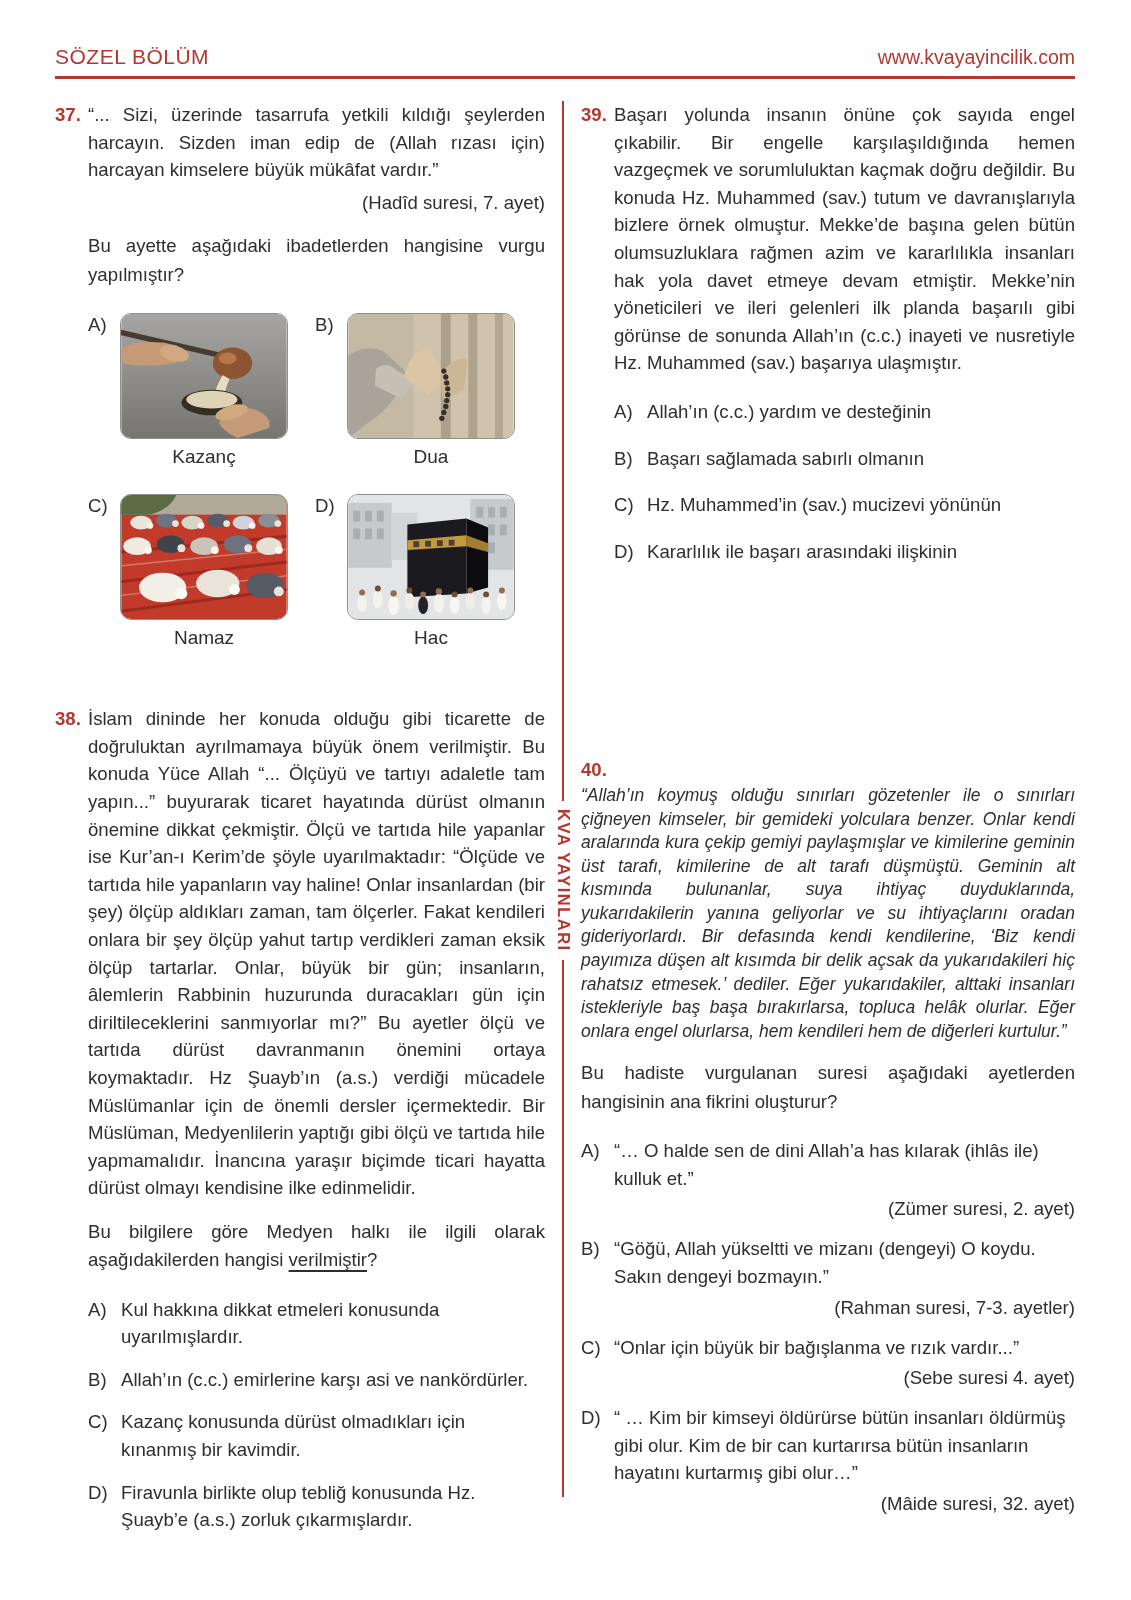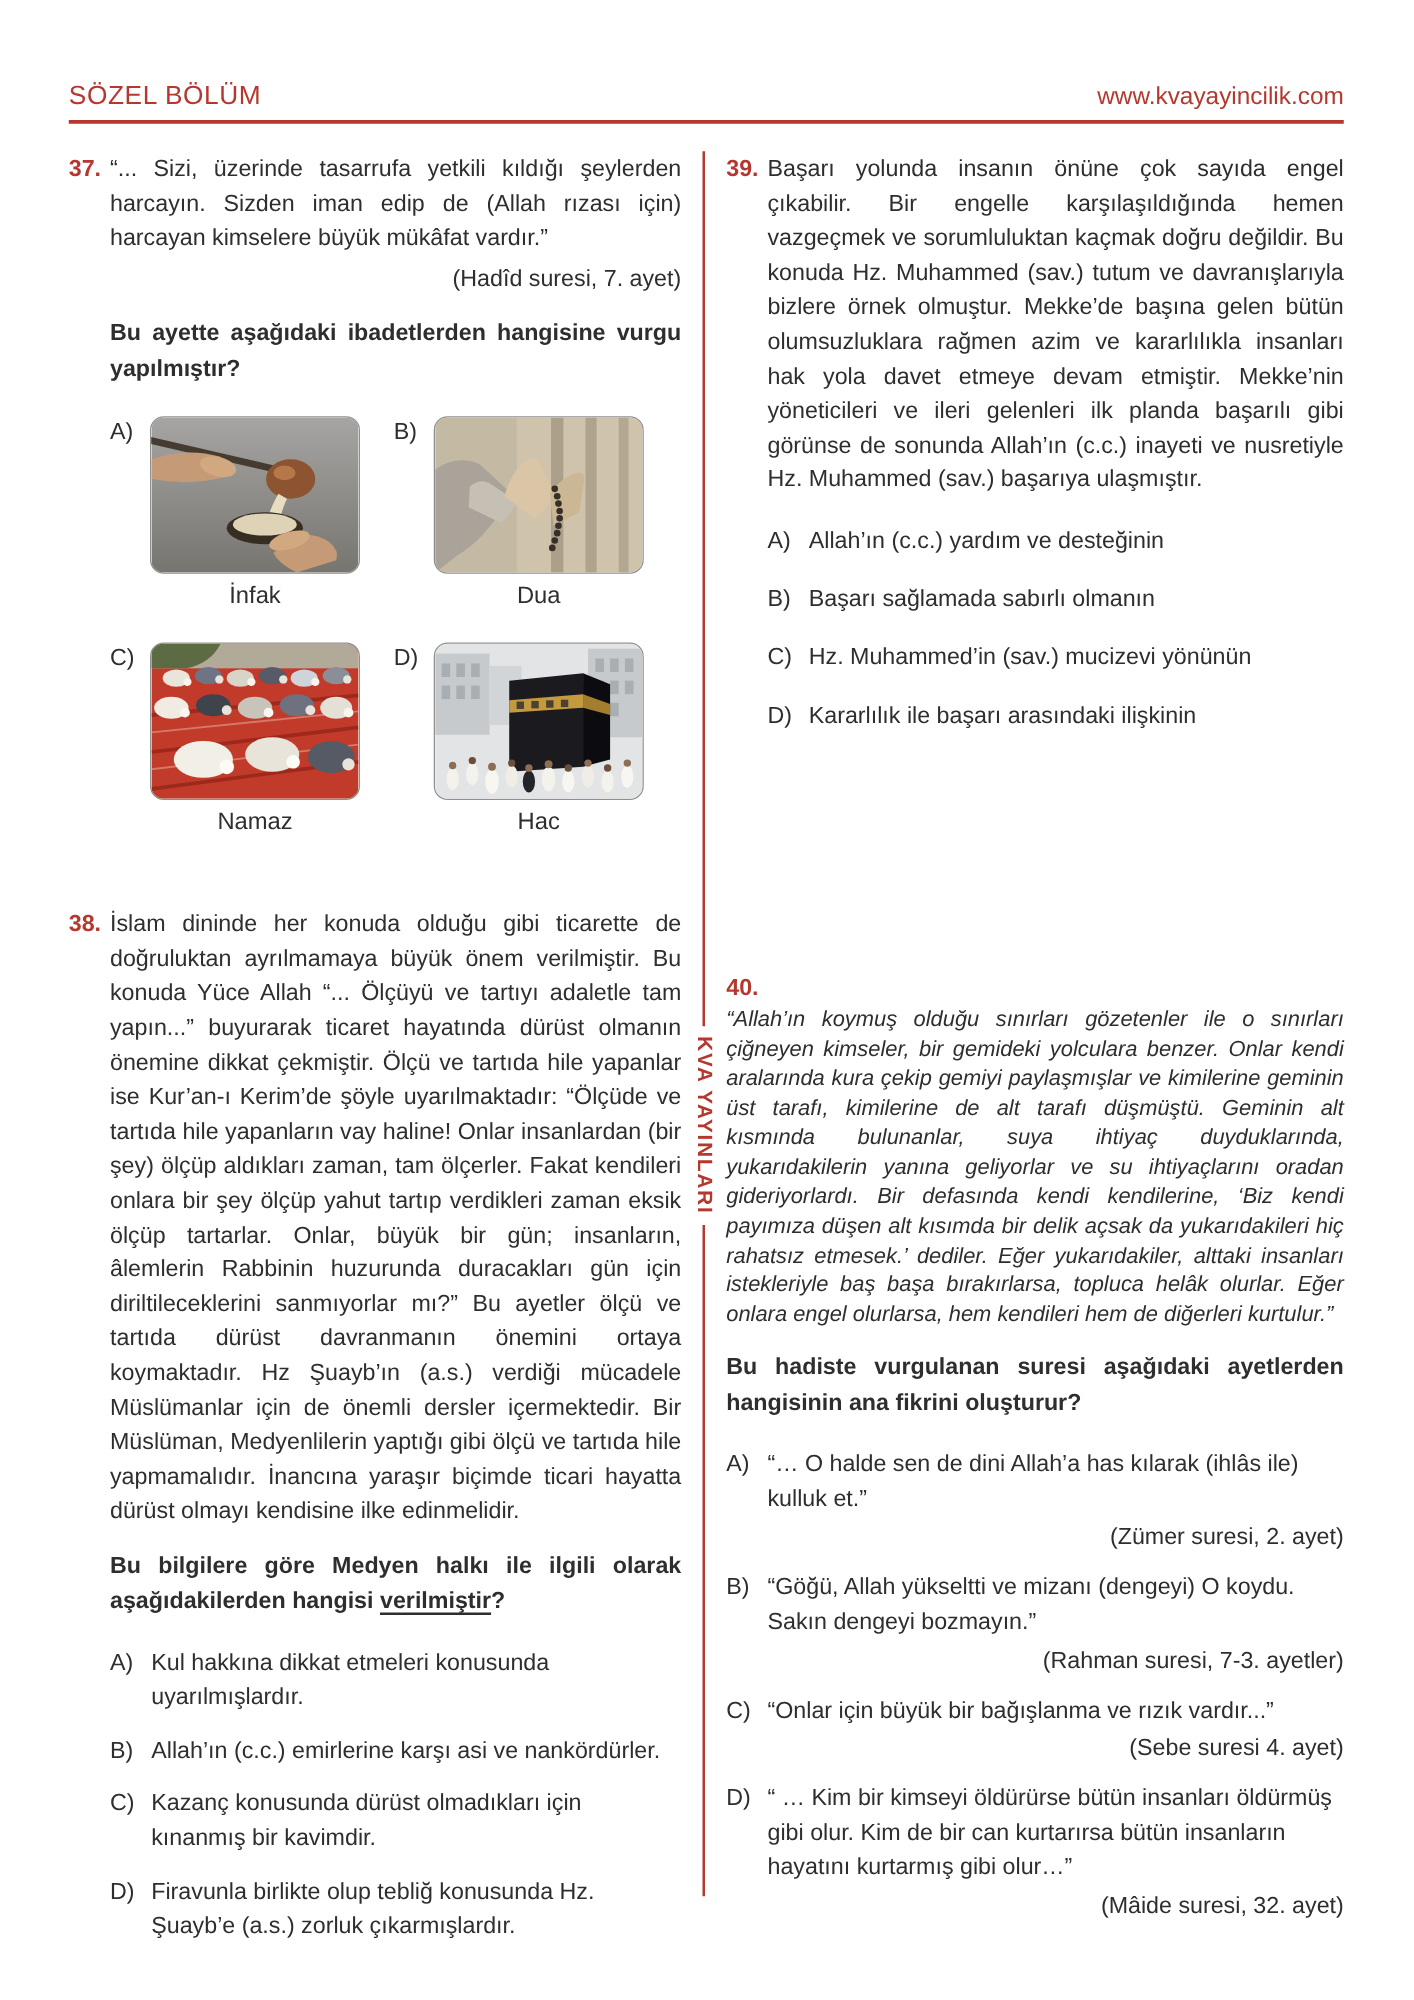--- a/index.html
+++ b/index.html
@@ -8,21 +8,21 @@
   }
   *{margin:0;padding:0;box-sizing:border-box;}
   html,body{background:#ffffff;}
   body{
     width:1131px;height:1600px;
     font-family:"Liberation Sans","DejaVu Sans",sans-serif;
     color:var(--ink);
     position:relative;
     overflow:hidden;
   }
-  .page{padding:65px 56px 0 55px;position:relative;height:1397px;}
+  .page{padding:45px 56px 0 55px;position:relative;height:1397px;}
 
   
   .hdr{
     display:flex;justify-content:space-between;align-items:flex-end;
     border-bottom:3px solid var(--red);
     padding-bottom:7px;
   }
   .hdr .sect{color:var(--red);font-size:21px;letter-spacing:.5px;}
   .hdr .site{color:var(--red);font-size:19.5px;}
 
@@ -40,21 +40,21 @@
     padding:8px 0;white-space:nowrap;
   }
 
   
   .q{display:flex;}
   .qnum{width:33px;flex:none;color:var(--red);font-weight:700;font-size:18.6px;line-height:27.6px;}
   .qbody{flex:1;min-width:0;}
   .qtext{font-size:18.6px;line-height:27.6px;text-align:justify;}
   .qtext.compact{font-size:17.5px;line-height:23.6px;font-style:italic;}
   .attr{font-size:18.6px;line-height:27.6px;text-align:right;margin-top:5px;}
-  .stem{font-weight:700;font-size:18.6px;line-height:28.4px;text-align:justify;margin-top:16px;}
+  .stem{font-weight:400;font-size:18.6px;line-height:28.4px;text-align:justify;margin-top:16px;}
   .ul{text-decoration:underline;text-decoration-thickness:2px;text-underline-offset:4px;}
 
   .opts{margin-top:21px;}
   .opt{display:flex;margin-bottom:15px;font-size:18.6px;line-height:27.6px;}
   .opt .optlabel{width:33px;flex:none;}
   .opt .opttext{flex:1;}
   .opts.wide .opt{margin-bottom:19px;}
   .opts.refs .opt{margin-bottom:4px;}
   .optattr{font-size:18.6px;line-height:26px;text-align:right;margin-bottom:13px;}
 
@@ -116,21 +116,21 @@
                   <path d="M0,34 Q28,24 56,32 L62,48 Q30,56 0,50 Z" fill="#c59a76"></path>
                   <ellipse cx="54" cy="40" rx="15" ry="8" fill="#d2a881" transform="rotate(14 54 40)"></ellipse>
                   <ellipse cx="113" cy="50" rx="20" ry="16" fill="#8c5430"></ellipse>
                   <ellipse cx="108" cy="45" rx="9" ry="6" fill="#bd7f4d" opacity="0.85"></ellipse>
                   <path d="M103,62 q-5,9 -7,15 l9,3 q2,-8 5,-14 z" fill="#e9ddc1"></path>
                   <ellipse cx="92" cy="90" rx="31" ry="13" fill="#362e23"></ellipse>
                   <ellipse cx="92" cy="87" rx="26" ry="9" fill="#ded3b7"></ellipse>
                   <path d="M116,96 q15,-3 28,5 q9,7 6,15 l-32,10 q-15,-7 -19,-16 z" fill="#c59a76"></path>
                   <ellipse cx="112" cy="100" rx="17" ry="7" fill="#d2a881" transform="rotate(-16 112 100)"></ellipse>
                 </svg>
-                <div class="caption">İnfak</div>
+                <div class="caption">Kazanç</div>
               </div>
             </div>
 
             <div class="imgcell">
               <span class="optlabel">B)</span>
               <div class="figwrap">
                 <svg viewBox="0 0 168 126">
                   <rect width="168" height="126" fill="#cfc3ab"></rect>
                   <rect x="0" y="0" width="66" height="126" fill="#b3aa99" opacity="0.4"></rect>
                   <rect x="94" y="0" width="10" height="126" fill="#8f8470" opacity="0.55"></rect>

